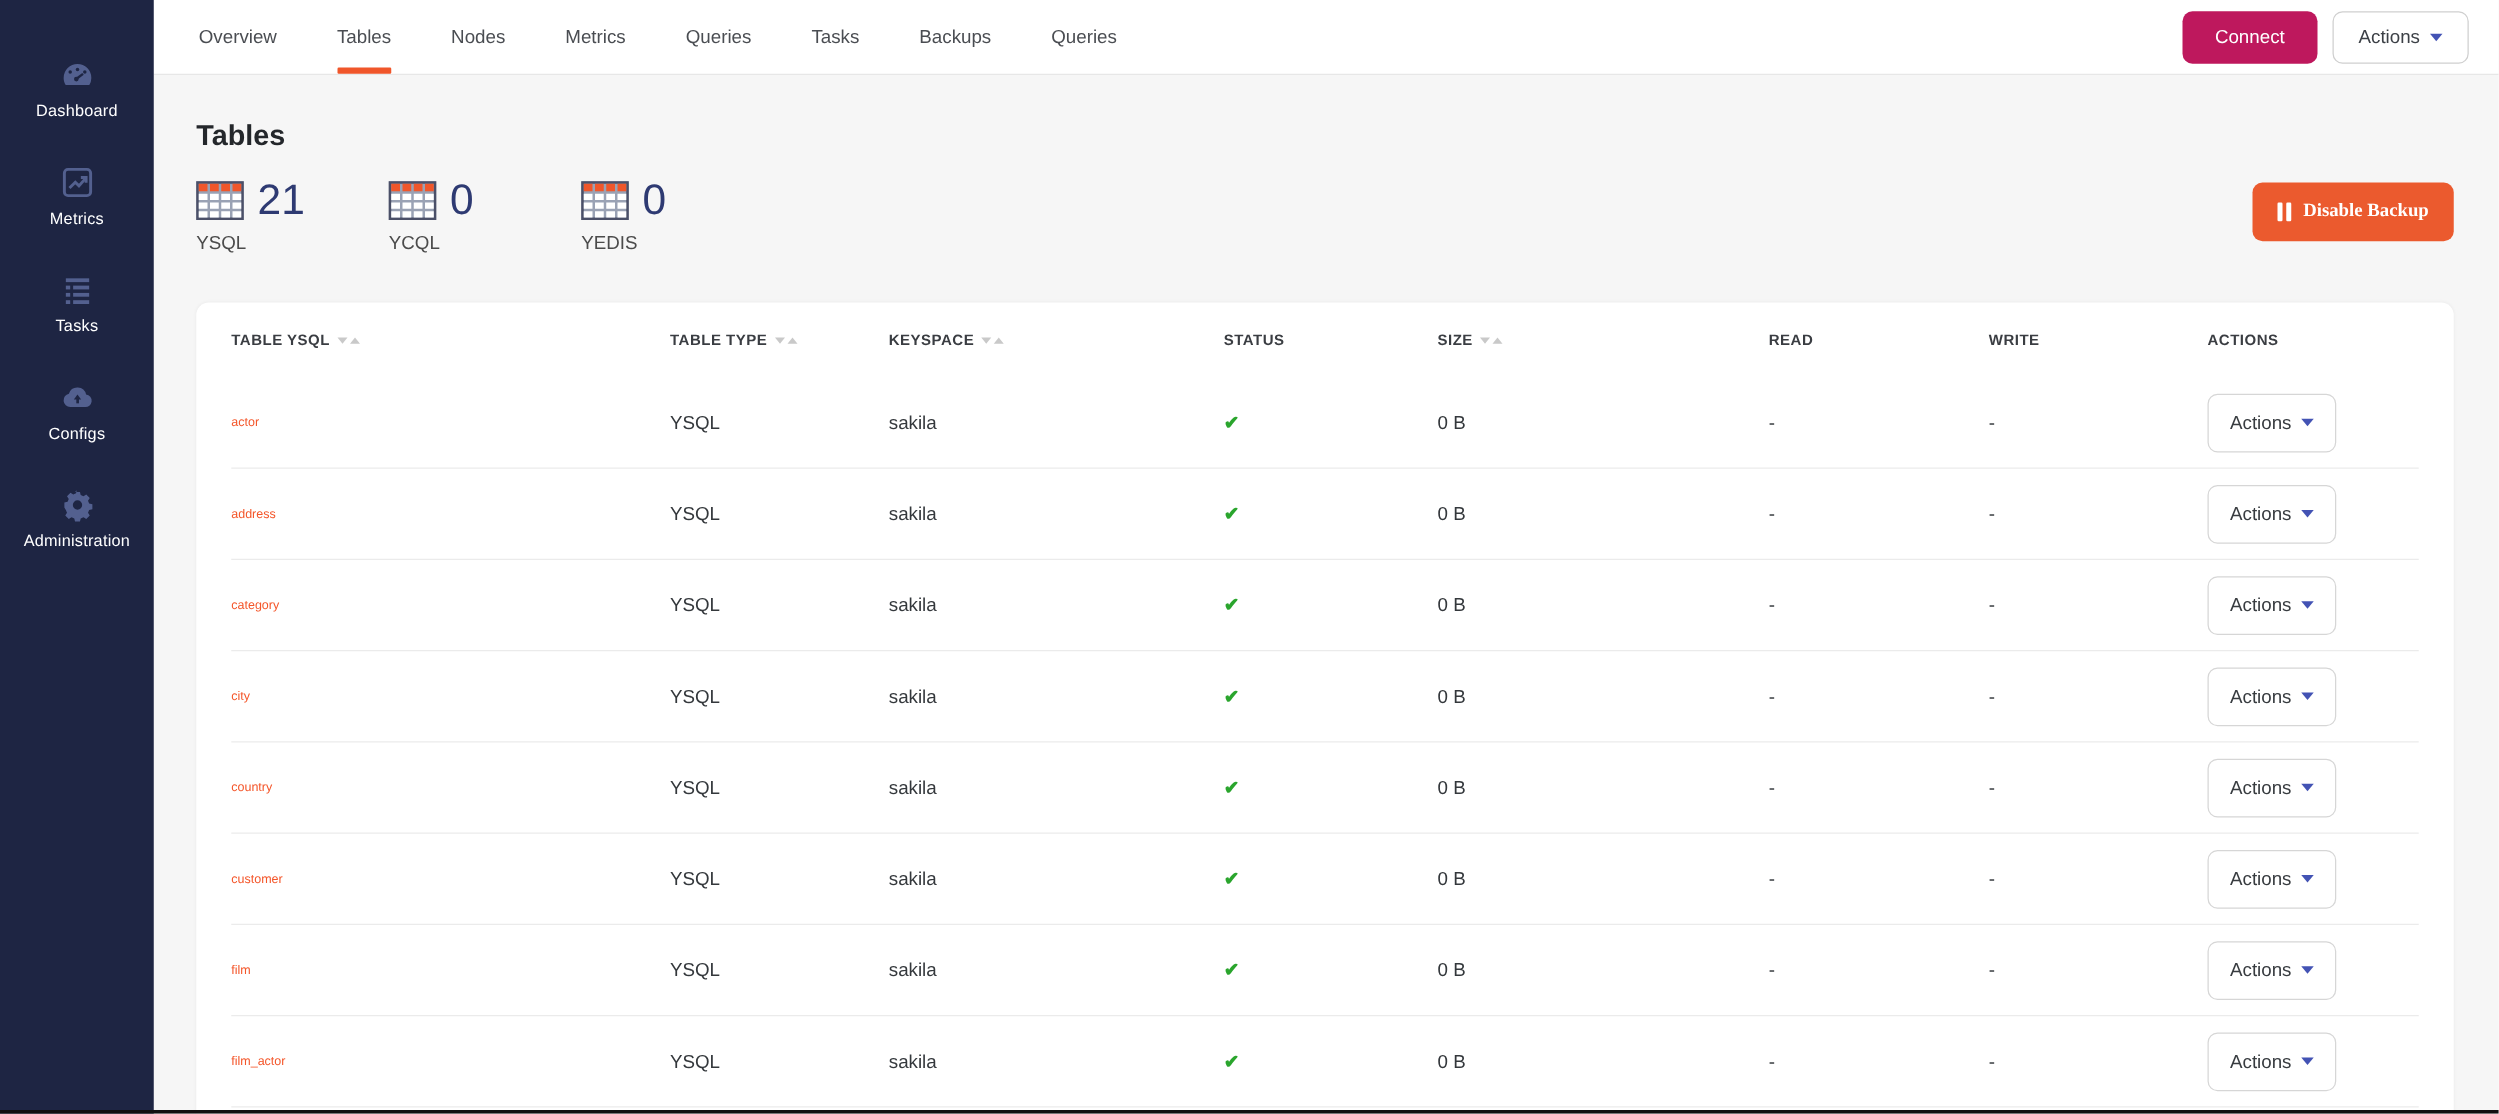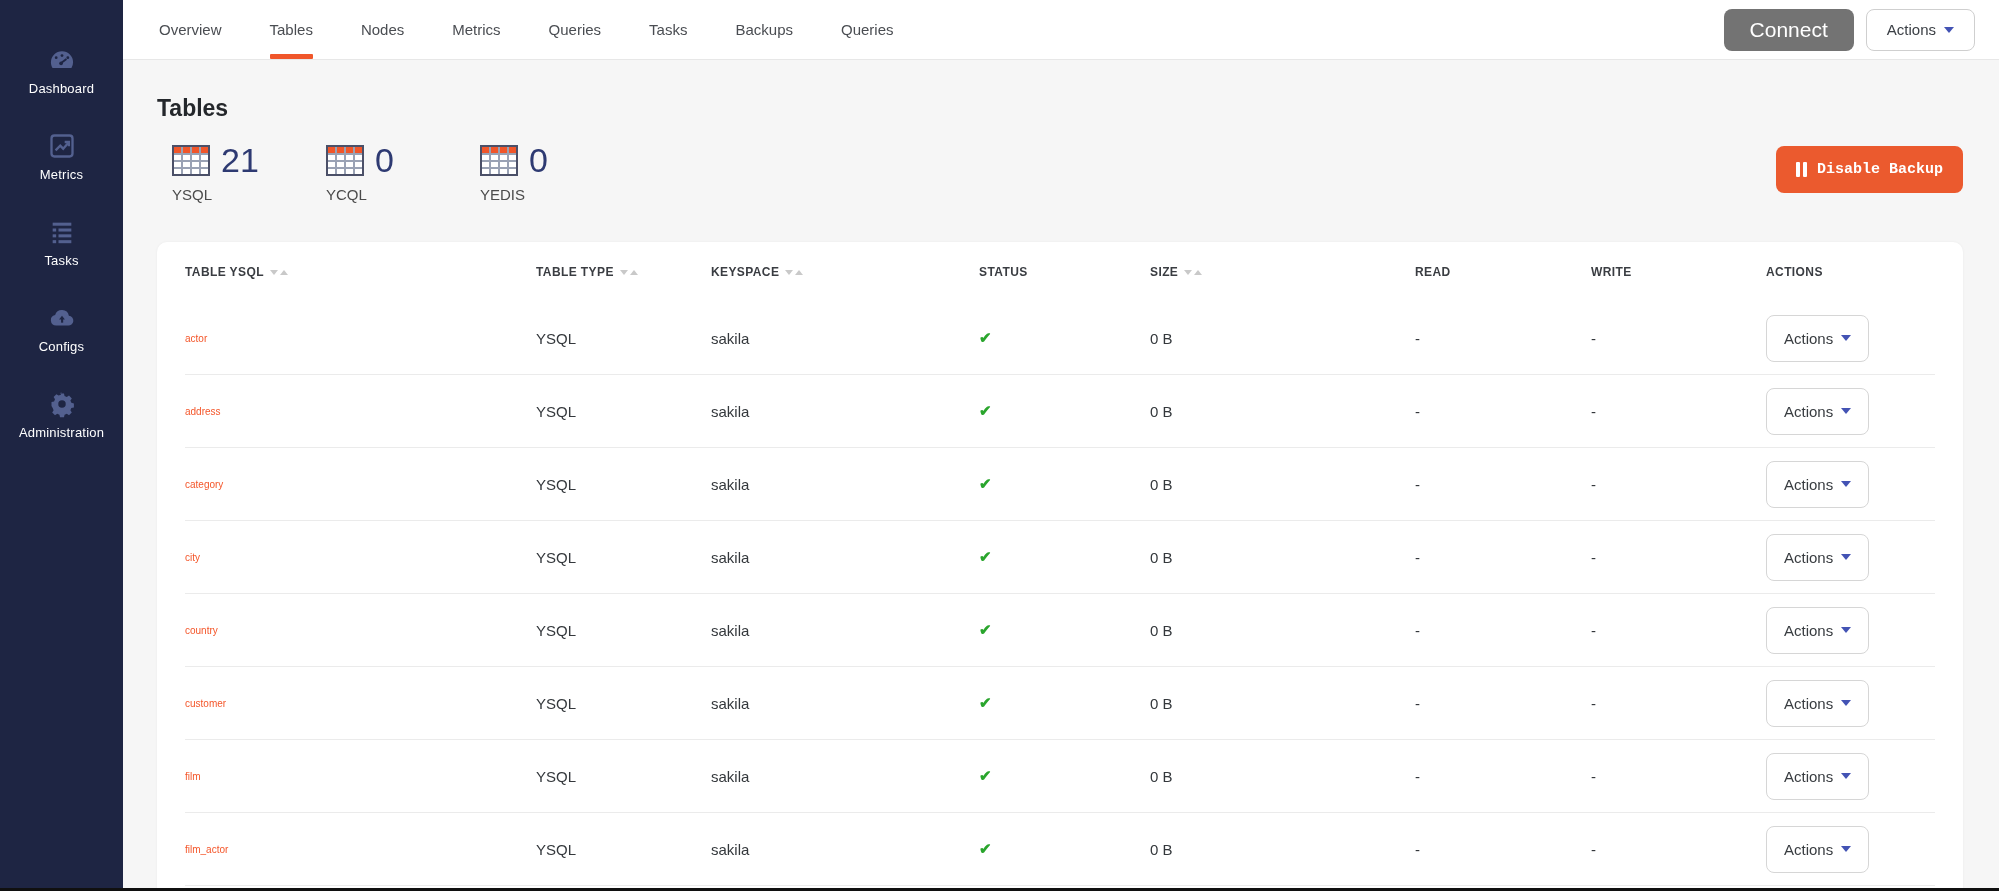--- a/index.html
+++ b/index.html
@@ -34,60 +34,60 @@
   .tab {
     position:relative; display:flex; align-items:center; padding:0 24px;
     font-size:15px; color:#4a4d52; cursor:pointer; white-space:nowrap;
   }
   .tab.active::after {
     content:""; position:absolute; left:24px; right:24px; bottom:0; height:5px;
     background:#f0562a; border-radius:1px;
   }
   .topbar-spacer { flex:1; }
   .btn-connect {
-    background:#737373; color:#fff; border:none; border-radius:8px; height:42px;
-    padding:0 26px; font-size:21px; font-weight:500; cursor:pointer;
+    background:#be185d; color:#fff; border:none; border-radius:8px; height:42px;
+    padding:0 26px; font-size:15px; font-weight:500; cursor:pointer;
     font-family:"Liberation Sans", sans-serif;
   }
   .btn-actions-top {
     background:#fff; border:1px solid #cfcfcf; border-radius:8px; height:42px;
     padding:0 20px; font-size:15px; color:#3c4046; margin-left:12px;
     display:flex; align-items:center; cursor:pointer;
     font-family:"Liberation Sans", sans-serif;
   }
   .caret {
     display:inline-block; width:0; height:0; margin-left:8px;
     border-left:5px solid transparent; border-right:5px solid transparent;
     border-top:6px solid #4353b4;
   }
 
   
   .main { position:absolute; left:123px; top:60px; right:0; bottom:0; padding:34px 36px 0 34px; }
   .page-title { font-size:23px; font-weight:700; color:#24272b; margin:0; line-height:28px; }
 
-  .stats-row { position:relative; margin-top:18px; height:66px;margin-left:15px; }
+  .stats-row { position:relative; margin-top:18px; height:66px; }
   .stats { display:flex; }
   .stat { width:154px; }
   .stat-top { display:flex; align-items:center; gap:11px; height:40px; }
   .stat-num { font-size:34px; color:#2e3a72; font-weight:500; line-height:40px; }
   .stat-label { font-size:15px; color:#4b4b4b; margin-top:6px; }
 
   .ticon {
     width:38px; height:31px; border:2px solid #4b5068; background:#9aa2b4;
     display:grid; grid-template-rows:6px 1fr 1fr 1fr; grid-template-columns:repeat(4,1fr);
     gap:2px; flex:none;
   }
   .ticon i { background:#fff; }
   .ticon i.h { background:#f0562a; }
 
   .btn-disable {
     position:absolute; right:0; top:6px; background:#eb5a2e; color:#fff; border:none;
     border-radius:8px; height:47px; padding:0 20px; font-size:15px; font-weight:700;
     display:flex; align-items:center; gap:10px; cursor:pointer;
-    font-family:Liberation Mono, monospace;
+    font-family:Liberation Serif, serif;
   }
   .pause { display:flex; gap:3px; }
   .pause i { width:4px; height:15px; background:#fff; border-radius:1px; }
 
   
   .card {
     margin-top:36px; background:#fff; border-radius:10px; padding:0 28px;
     height:680px; box-shadow:0 0 3px rgba(0,0,0,.05);
   }
   .thead, .trow {

